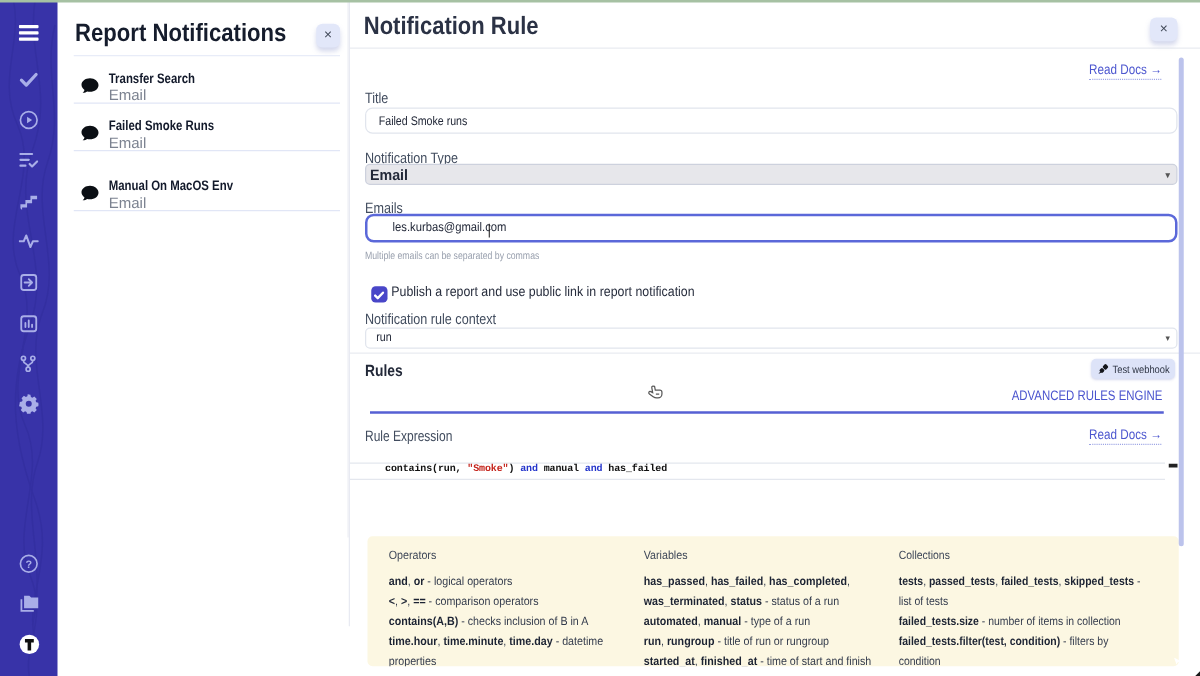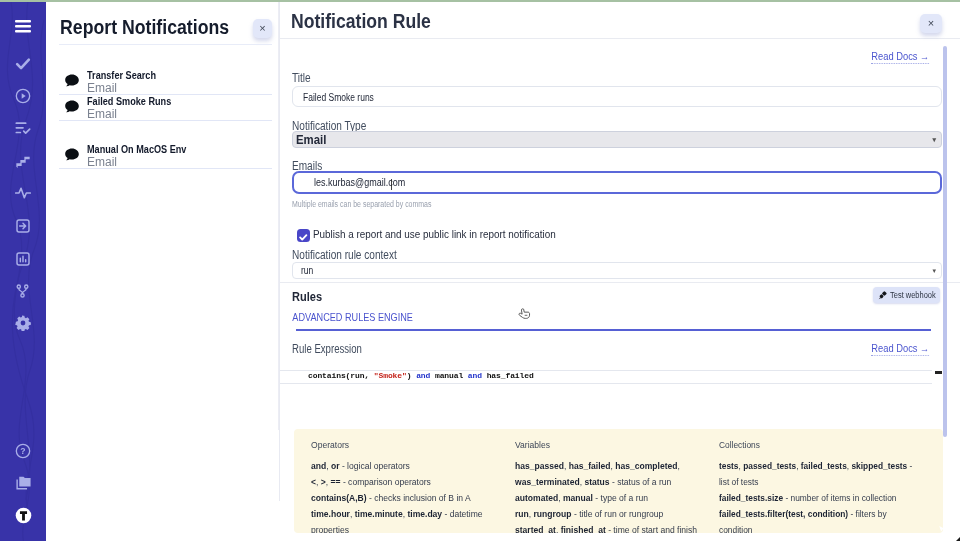--- a/index.html
+++ b/index.html
@@ -26,21 +26,21 @@
 .inp>span,.sel>span.t{display:inline-block;transform:scaleX(.85);transform-origin:0 50%;white-space:pre}
 .sel{position:absolute;left:12px;width:650px;border:1px solid #cdd1dd;border-radius:4px;font-size:10px;color:#222838;display:flex;align-items:center;padding-left:6px}
 .arrow{position:absolute;right:5px;font-size:7px;color:#555;top:50%;transform:translateY(-50%)}
 #helper{position:absolute;left:12px;top:199px;font-size:8.5px;color:#99a0ae;transform:scaleX(.82);transform-origin:0 0;white-space:pre}
 #cbx{position:absolute;left:17px;top:229px;width:12.5px;height:12.5px;background:#4946c8;border-radius:3.5px}
 #cbxlab{position:absolute;left:33px;top:228px;font-size:11px;color:#272d3d;transform:scaleX(.9);transform-origin:0 0;white-space:pre}
 #rulesline{position:absolute;left:0;top:282px;width:681px;height:1px;background:#e9ebf1}
 #rulesh{position:absolute;left:12px;top:289px;font-size:13px;font-weight:700;color:#222838;transform:scaleX(.85);transform-origin:0 0}
 #twbtn{position:absolute;right:20px;top:287px;width:67px;height:15.5px;background:#dde3f8;border-radius:4px;font-size:8.5px;color:#2e3544;display:flex;align-items:center;padding:0 5px;box-shadow:0 1px 2px rgba(120,130,200,.3)}
 #twbtn span{display:inline-block;flex-shrink:0;transform:scaleX(.88);transform-origin:0 50%;white-space:pre}
-#advtab{position:absolute;left:0;top:311px;width:662px;text-align:left;font-size:11px;color:#4a53ce}
+#advtab{position:absolute;left:0;top:311px;width:662px;text-align:right;font-size:11px;color:#4a53ce}
 #advtab span{display:inline-block;transform:scaleX(.83);transform-origin:50% 0;white-space:pre}
 #advline{position:absolute;left:16px;top:329px;width:635px;height:2px;background:#5660d4}
 #rexp{position:absolute;left:12px;top:342px;font-size:12px;color:#414c5e;transform:scaleX(.8);transform-origin:0 0}
 #edtop{position:absolute;left:0;top:370px;width:652px;height:1px;background:#e4e7ee}
 #edbot{position:absolute;left:0;top:383px;width:652px;height:1px;background:#e4e7ee}
 #code{position:absolute;left:28px;top:370.5px;font-family:"Liberation Mono",monospace;font-size:8px;font-weight:700;color:#101010;white-space:pre;letter-spacing:-.1px}
 #code .r{color:#c4231b}
 #code .b{color:#2334cb}
 #mini{position:absolute;left:655px;top:371px;width:7px;height:2.5px;background:#222}
 #ypanel{position:absolute;left:14px;top:429px;width:649px;height:104px;background:#fcf7e2;border-radius:4px;overflow:hidden}
@@ -126,21 +126,21 @@
   <svg style="top:507px" width="17" height="17" viewBox="0 0 24 24">
       <circle cx="12" cy="12" r="11" fill="#fff"></circle>
       <path d="M7 6h10v4h-3v9h-4v-9H7z" fill="#111"></path>
     </svg>
 </div>
 
 <div id="lpanel">
   <h1>Report Notifications</h1>
   <div class="xbtn" id="lclose">×</div>
   <div style="position:absolute;left:13px;top:44px;width:213px;border-top:1px solid #e8ecf8">
-    <div class="item" style="top:12px">
+    <div class="item" style="top:0">
       <svg width="16" height="13" viewBox="0 0 24 21">
           <path d="M12 1C5.9 1 1 4.8 1 9.5c0 2.6 1.5 4.9 3.9 6.5-.3 1.4-1.1 2.8-2.4 3.8 2.3.2 4.3-.6 5.8-1.7 1.2.3 2.4.4 3.7.4 6.1 0 11-3.8 11-8.5S18.1 1 12 1z" fill="#0b0f14"></path>
         </svg>
       <div class="tt">Transfer Search</div>
       <div class="em">Email</div>
     </div>
     <div class="item" style="top:38px">
       <svg width="16" height="13" viewBox="0 0 24 21">
           <path d="M12 1C5.9 1 1 4.8 1 9.5c0 2.6 1.5 4.9 3.9 6.5-.3 1.4-1.1 2.8-2.4 3.8 2.3.2 4.3-.6 5.8-1.7 1.2.3 2.4.4 3.7.4 6.1 0 11-3.8 11-8.5S18.1 1 12 1z" fill="#0b0f14"></path>
         </svg>

